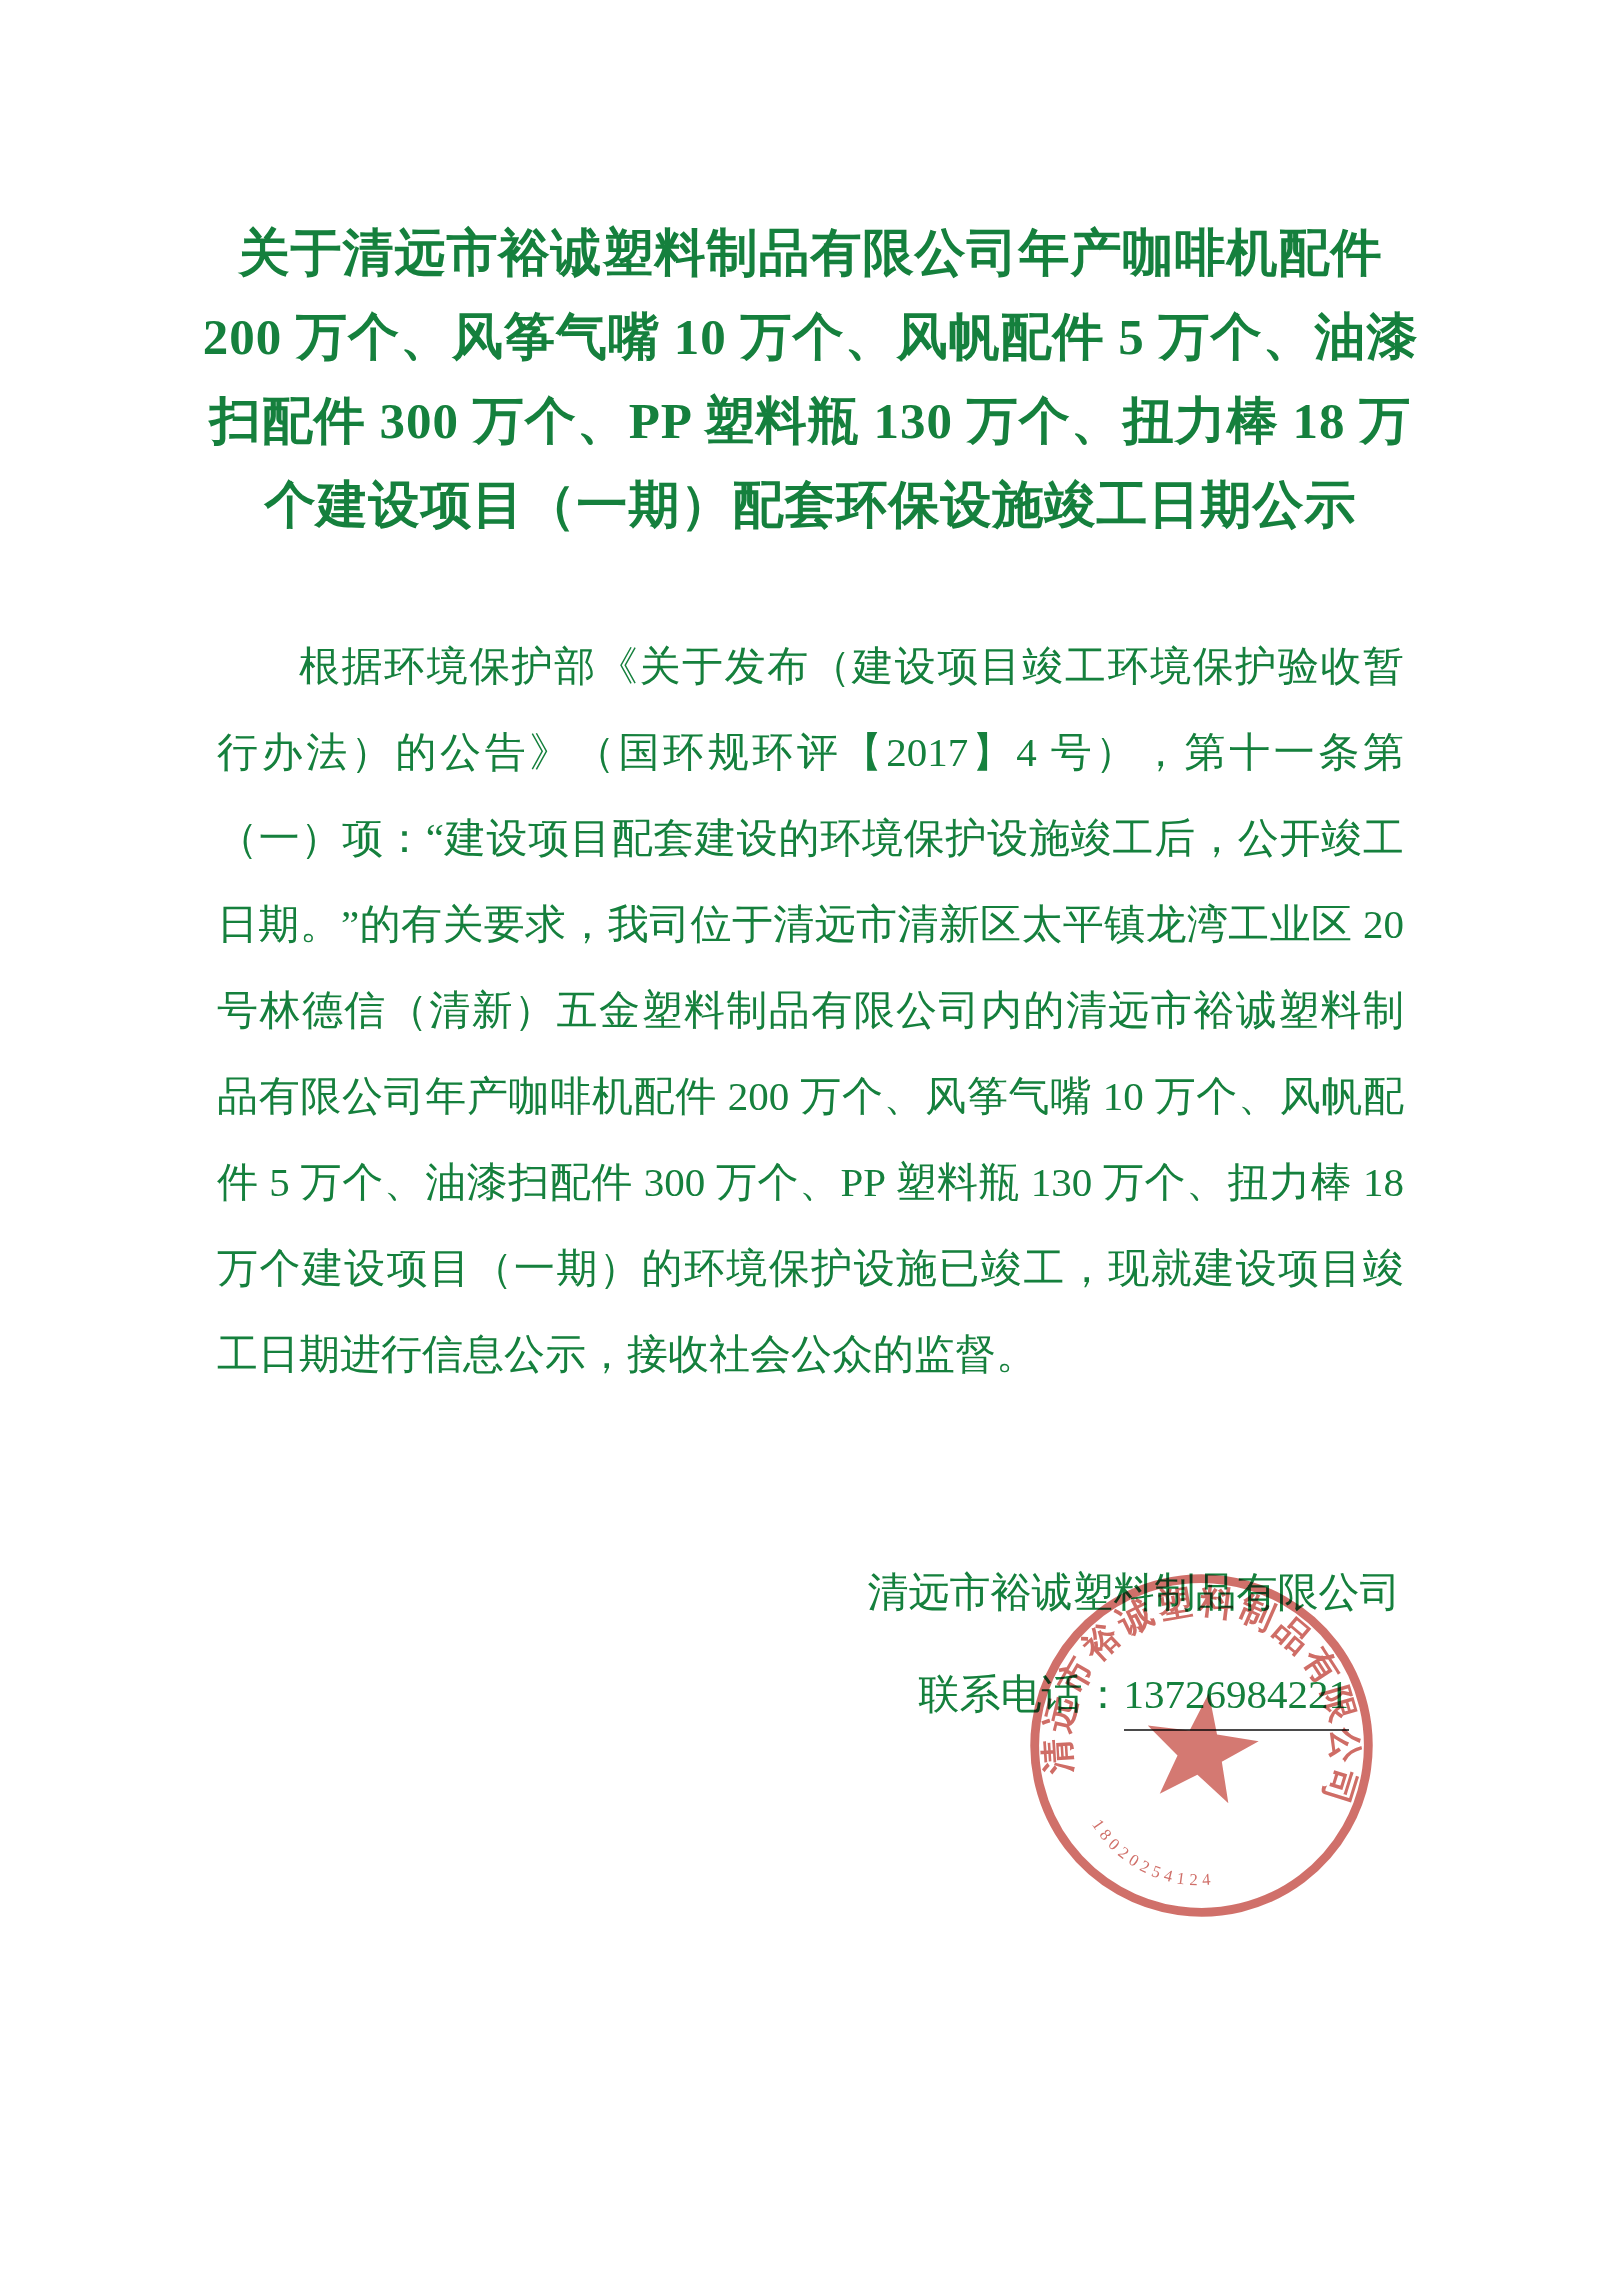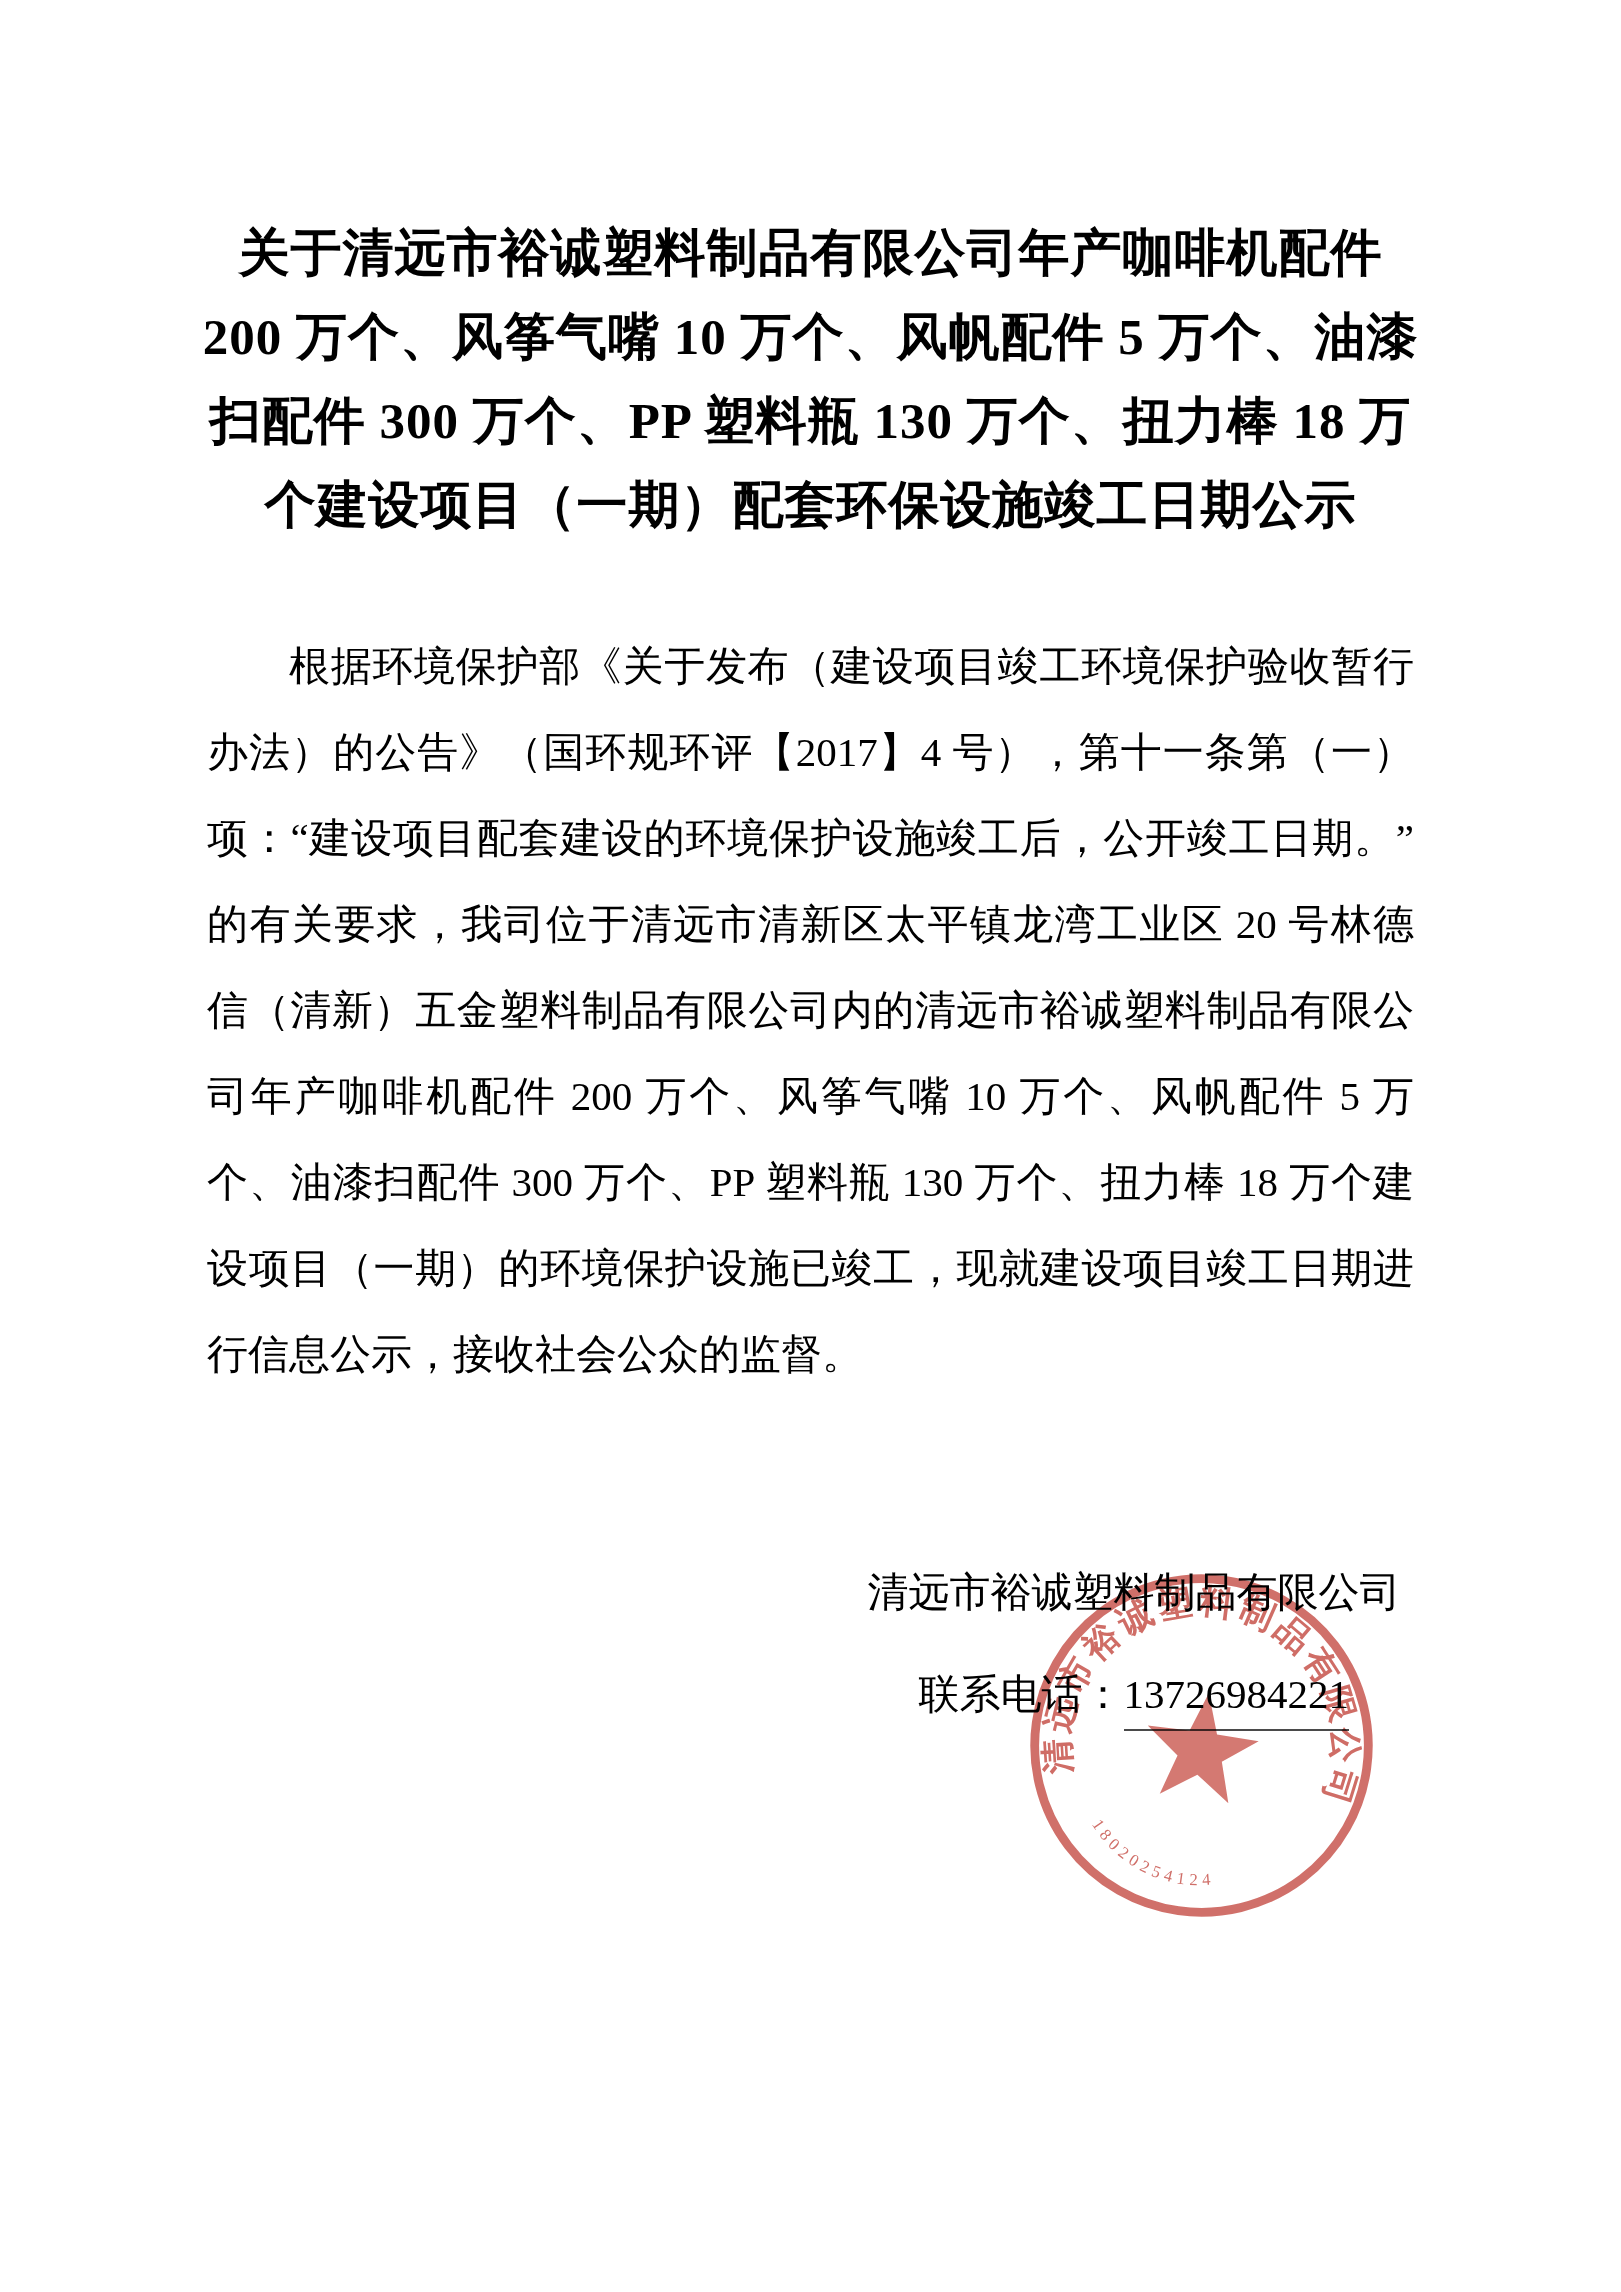--- a/index.html
+++ b/index.html
@@ -3,38 +3,38 @@
 <meta charset="utf-8">
 <style>
   html,body{margin:0;padding:0;background:#ffffff;}
   .page{
     position:relative;
     width:1621px;height:2293px;
     box-sizing:border-box;
     padding:0 201px;
     background:#ffffff;
     font-family:"Liberation Serif","DejaVu Serif",serif;
-    color:#000000;
+    color:#15803d;
     overflow:hidden;
   }
   .doc-title{
     margin:211px 0 0 0;
     font-size:51px;
     font-weight:bold;
     line-height:84px;
     text-align:center;
     letter-spacing:1px;
   }
   .doc-body{
     margin-top:76px;
     font-size:41px;
     line-height:86px;
   }
   .doc-body p{
-    margin:6px;
+    margin:16px;
     text-indent:2em;
     text-align:justify;
   }
   .signature{
     margin-top:152px;
     font-size:41px;
     line-height:86px;
     text-align:right;
   }
   .sig-company{margin-right:19.6px;}

